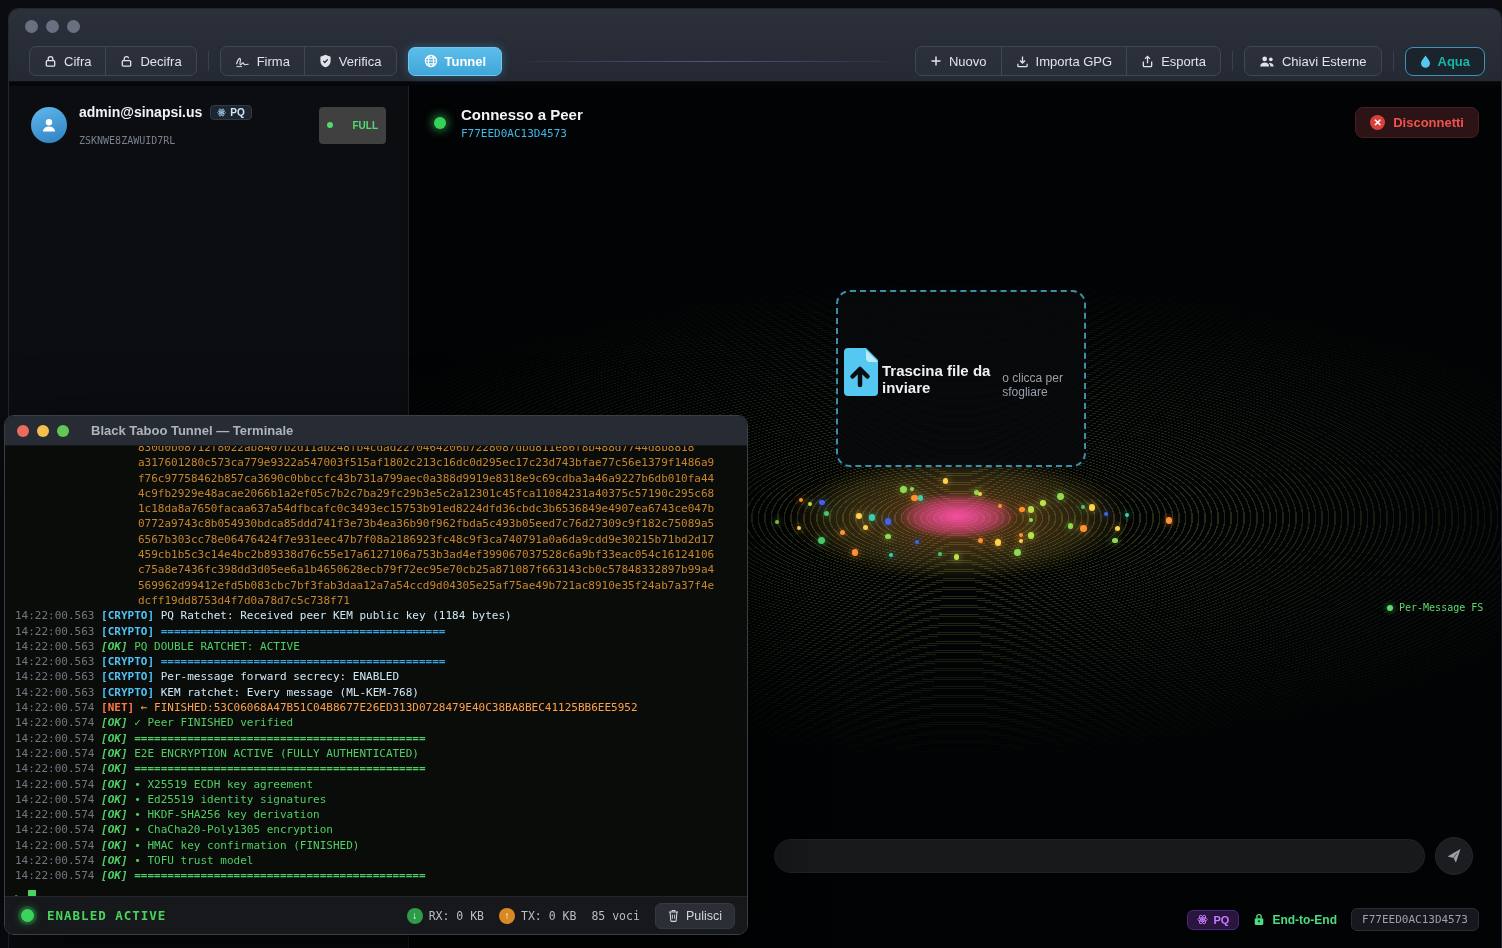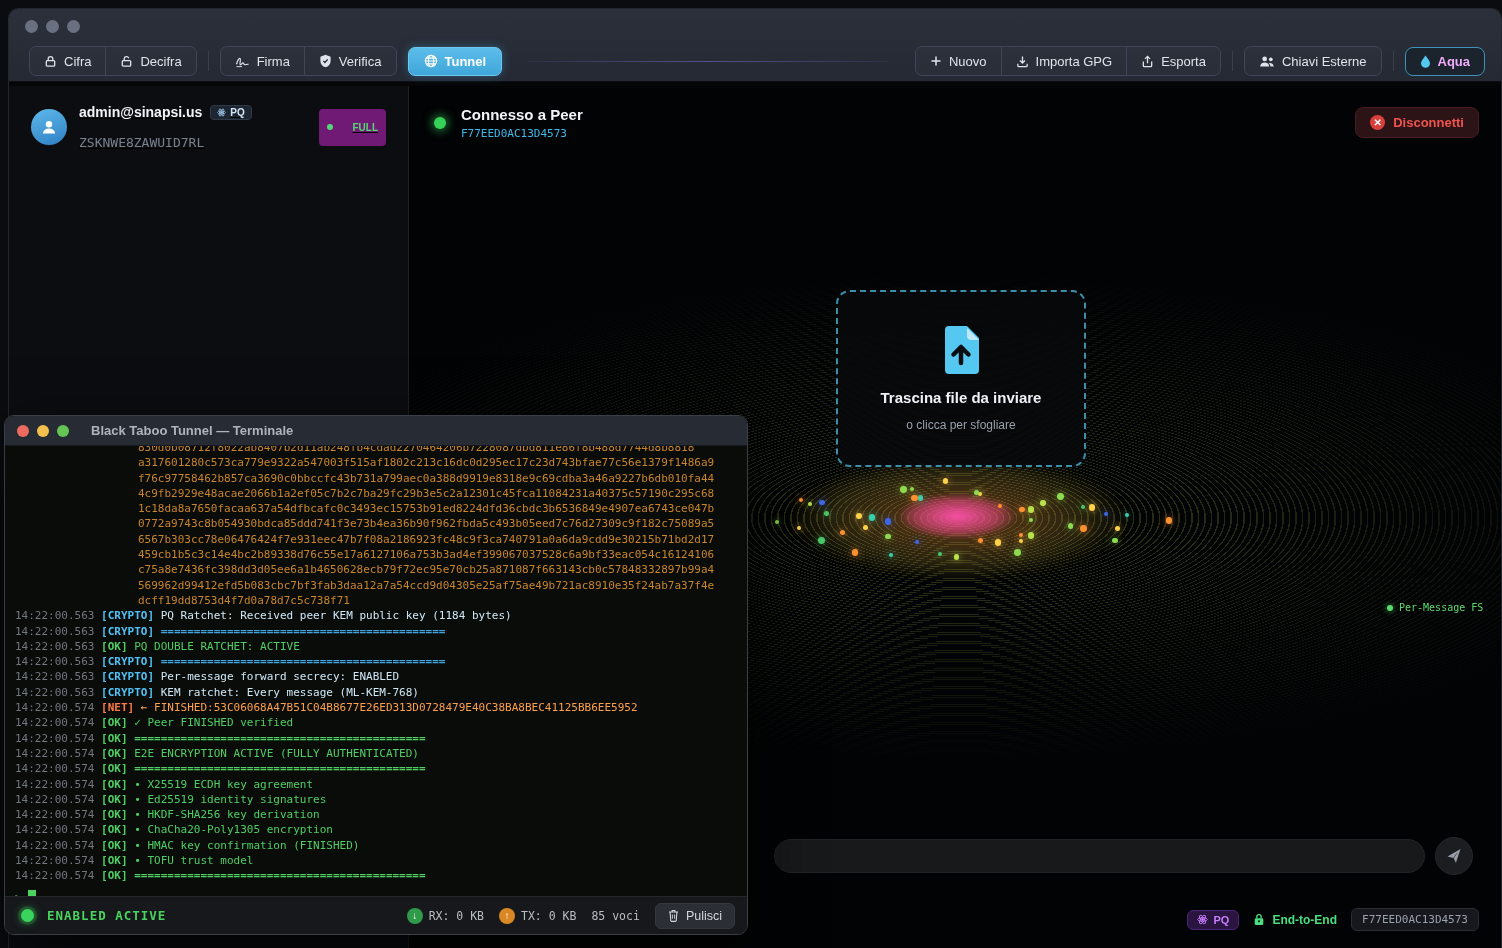--- a/index.html
+++ b/index.html
@@ -18,49 +18,49 @@
   .tb-row { position:absolute; left:20px; right:16px; top:37px; height:30px; display:flex; align-items:center; }
   .seg-group { display:flex; border:1px solid #40465a; border-radius:7px; overflow:hidden; background:rgba(255,255,255,0.02); }
   .seg-btn { display:flex; align-items:center; gap:7px; padding:0 14px; height:28px; color:#dfe3ea; font-size:13px; cursor:default; }
   .seg-btn + .seg-btn { border-left:1px solid #40465a; }
   .tb-sep { width:1px; height:20px; background:#3a3f4c; margin:0 11px; }
   .tunnel-btn { display:flex; align-items:center; gap:7px; padding:0 15px; height:29px; margin-left:11px;
     background:linear-gradient(#5cbdea,#3fa6d9); border:1px solid #6fc8ef; border-radius:7px;
     color:#fff; font-size:13px; font-weight:bold; box-shadow:0 0 10px rgba(80,180,230,.35); }
   .tb-line { flex:1; height:1px; background:linear-gradient(90deg, rgba(110,90,190,.1), rgba(130,110,210,.55), rgba(110,90,190,.1)); margin:0 26px; }
   .aqua-btn { display:flex; align-items:center; gap:7px; padding:0 14px; height:29px;
-    background:#1b232c; border:1px solid #3d93b8; border-radius:8px; color:#f0abfc; font-size:13px; font-weight:bold; }
+    background:#1b232c; border:1px solid #3d93b8; border-radius:8px; color:#14b8a6; font-size:13px; font-weight:bold; }
   .icon { display:inline-flex; align-items:center; justify-content:center; }
   .icon svg { display:block; }
 
   
   .sidebar { position:absolute; left:0; top:77px; bottom:0; width:400px; background:#0b0d11; border-right:1px solid #1d222a; }
   .sb-header { height:43px; display:flex; align-items:center; justify-content:center; border-bottom:1px solid rgba(100,150,180,.35); }
   .sb-title { font-size:20px; font-weight:800; letter-spacing:1px; color:#eef1f6;
     text-shadow:0 2px 0 rgba(0,0,0,.7), 0 0 14px rgba(150,180,255,.25); }
   .search-wrap { margin:16px 12px 10px; position:relative; }
   .search-input { width:100%; height:33px; background:#14171d; border:1px solid #262c35; border-radius:8px;
     color:#c8cdd6; font-size:13px; padding:0 10px 0 34px; outline:none; }
   .search-input::placeholder { color:#5c6470; }
   .search-icon { position:absolute; left:11px; top:8px; color:#6a7280; }
   .sb-section { display:flex; align-items:center; justify-content:space-between; padding:0 16px; margin-top:18px; }
   .sb-section-label { font-size:11px; font-weight:bold; letter-spacing:1.5px; color:#8b94a1; }
   .count-badge { min-width:18px; height:18px; padding:0 5px; border-radius:4px; background:#1b2838;
     color:#6fb2e0; font-size:11px; font-weight:bold; display:flex; align-items:center; justify-content:center; }
-  .key-item { display:flex; align-items:center; margin:10px 14px 0; padding:8px 8px; border-radius:8px;text-decoration:underline; }
+  .key-item { display:flex; align-items:center; margin:10px 14px 0; padding:8px 8px; border-radius:8px; }
   .avatar { width:36px; height:36px; border-radius:50%; background:linear-gradient(160deg,#5fb9ec,#2e80c2);
     display:flex; align-items:center; justify-content:center; color:#fff; flex:none; }
   .key-info { margin-left:12px; flex:1; min-width:0; }
   .key-name-row { display:flex; align-items:center; gap:8px; }
   .key-name { font-size:14px; font-weight:bold; color:#f0f3f7; }
   .pq-chip { display:flex; align-items:center; gap:4px; background:#1c2530; border:1px solid #2e3a48;
     border-radius:4px; padding:1px 6px; font-size:10px; font-weight:bold; color:#d5e6f3; }
   .pq-chip .icon { color:#9fc7e8; }
-  .key-fpr { margin-top:15px; font-family:"DejaVu Sans Mono", monospace; font-size:13px; color:#79818d; }
-  .full-badge { display:flex; align-items:center; gap:19px; background:#701a75; border-radius:4px;
+  .key-fpr { margin-top:15px; font-family:"DejaVu Sans Mono", monospace; font-size:10px; color:#79818d; }
+  .full-badge { display:flex; align-items:center; gap:19px; background:#404040; border-radius:4px;
     padding:13px 8px; font-size:10px; font-weight:bold; color:#54da74; flex:none; }
   .full-dot { width:6px; height:6px; border-radius:50%; background:#54da74; }
 
   
   .main { position:absolute; left:400px; top:77px; right:0; bottom:0; background:#020304; overflow:hidden; }
   .conn-header { position:absolute; left:0; top:0; right:0; height:64px; }
   .conn-dot { position:absolute; left:25px; top:31px; width:12px; height:12px; border-radius:50%;
     background:#35d158; box-shadow:0 0 10px 2px rgba(60,220,100,.55); }
   .conn-texts { position:absolute; left:52px; top:20px; }
   .conn-title { font-size:15px; font-weight:bold; color:#f2f4f8; }
@@ -81,21 +81,21 @@
     background:radial-gradient(closest-side, rgba(255,150,60,.38), rgba(200,170,60,.18) 55%, transparent 75%);
     border-radius:50%; filter:blur(2px); }
   .glow-core { position:absolute; left:548px; top:430px; width:150px; height:58px; transform:translate(-50%,-50%);
     background:radial-gradient(closest-side, rgba(255,80,170,.95), rgba(255,70,150,.45) 55%, transparent 80%);
     border-radius:50%; filter:blur(1px); }
   .viz-dot { position:absolute; border-radius:50%; }
 
   
   .dropzone { position:absolute; left:427px; top:204px; width:250px; height:177px;
     border:2px dashed #3d8ea9; border-radius:14px; background:rgba(7,9,11,.88);
-    display:flex; flex-direction:column; align-items:center; justify-content:center; }
+    display:flex; flex-direction:row; align-items:center; justify-content:center; }
   .dz-icon { color:#55c8f2; margin-bottom:14px; }
   .dz-title { font-size:15px; font-weight:bold; color:#eef1f5; }
   .dz-sub { margin-top:12px; font-size:12px; color:#98a0a9; }
 
   .pmfs { position:absolute; left:978px; top:516px; display:flex; align-items:center; gap:6px;
     font-family:"DejaVu Sans Mono", monospace; font-size:10px; color:#5ed96c; }
   .pmfs-dot { width:6px; height:6px; border-radius:50%; background:#5ed96c; box-shadow:0 0 6px rgba(90,220,110,.8); }
 
   
   .msg-row { position:absolute; left:365px; right:28px; top:752px; height:36px; display:flex; align-items:center; gap:10px; }
@@ -123,21 +123,21 @@
   .t-title { margin-left:22px; font-size:13px; font-weight:bold; color:#aeb4bd; }
   .t-body { position:absolute; top:30px; left:0; right:0; bottom:38px; padding:3px 8px 0 10px;
     font-family:"DejaVu Sans Mono", monospace; font-size:11px; line-height:15.3px;
     white-space:pre; overflow:hidden; }
   .hex-block { color:#c8852c; margin-left:123px; }
   .hex-line.clipped { margin-top:-9px; }
   .t-time { color:#70777f; }
   .tag-crypto { color:#4fc3f7; font-weight:bold; }
   .msg-crypto { color:#cfe8f7; }
   .sep-crypto { color:#3da5e0; font-weight:bold; }
-  .tag-ok { color:#4fcf63; font-weight:bold; }
+  .tag-ok { color:#4fcf63; font-weight:bold;font-style:italic; }
   .msg-ok { color:#4fcf63; }
   .sep-ok { color:#4fcf63; font-weight:bold; }
   .tag-net { color:#ff7a45; font-weight:bold; }
   .msg-net { color:#ffa04a; }
   .prompt-line { margin-top:6px; color:#49d45e; }
   .cursor { display:inline-block; width:8px; height:13px; background:#49d45e; vertical-align:-2px; margin-left:6px; }
   .t-status { position:absolute; left:0; right:0; bottom:0; height:38px; background:#16181b;
     border-top:1px solid #24262b; display:flex; align-items:center; padding:0 12px 0 16px; }
   .ta-dot { width:13px; height:13px; border-radius:50%; background:#3ad45c;
     box-shadow:0 0 0 3px rgba(60,212,92,.18), 0 0 10px rgba(60,212,92,.7); }

